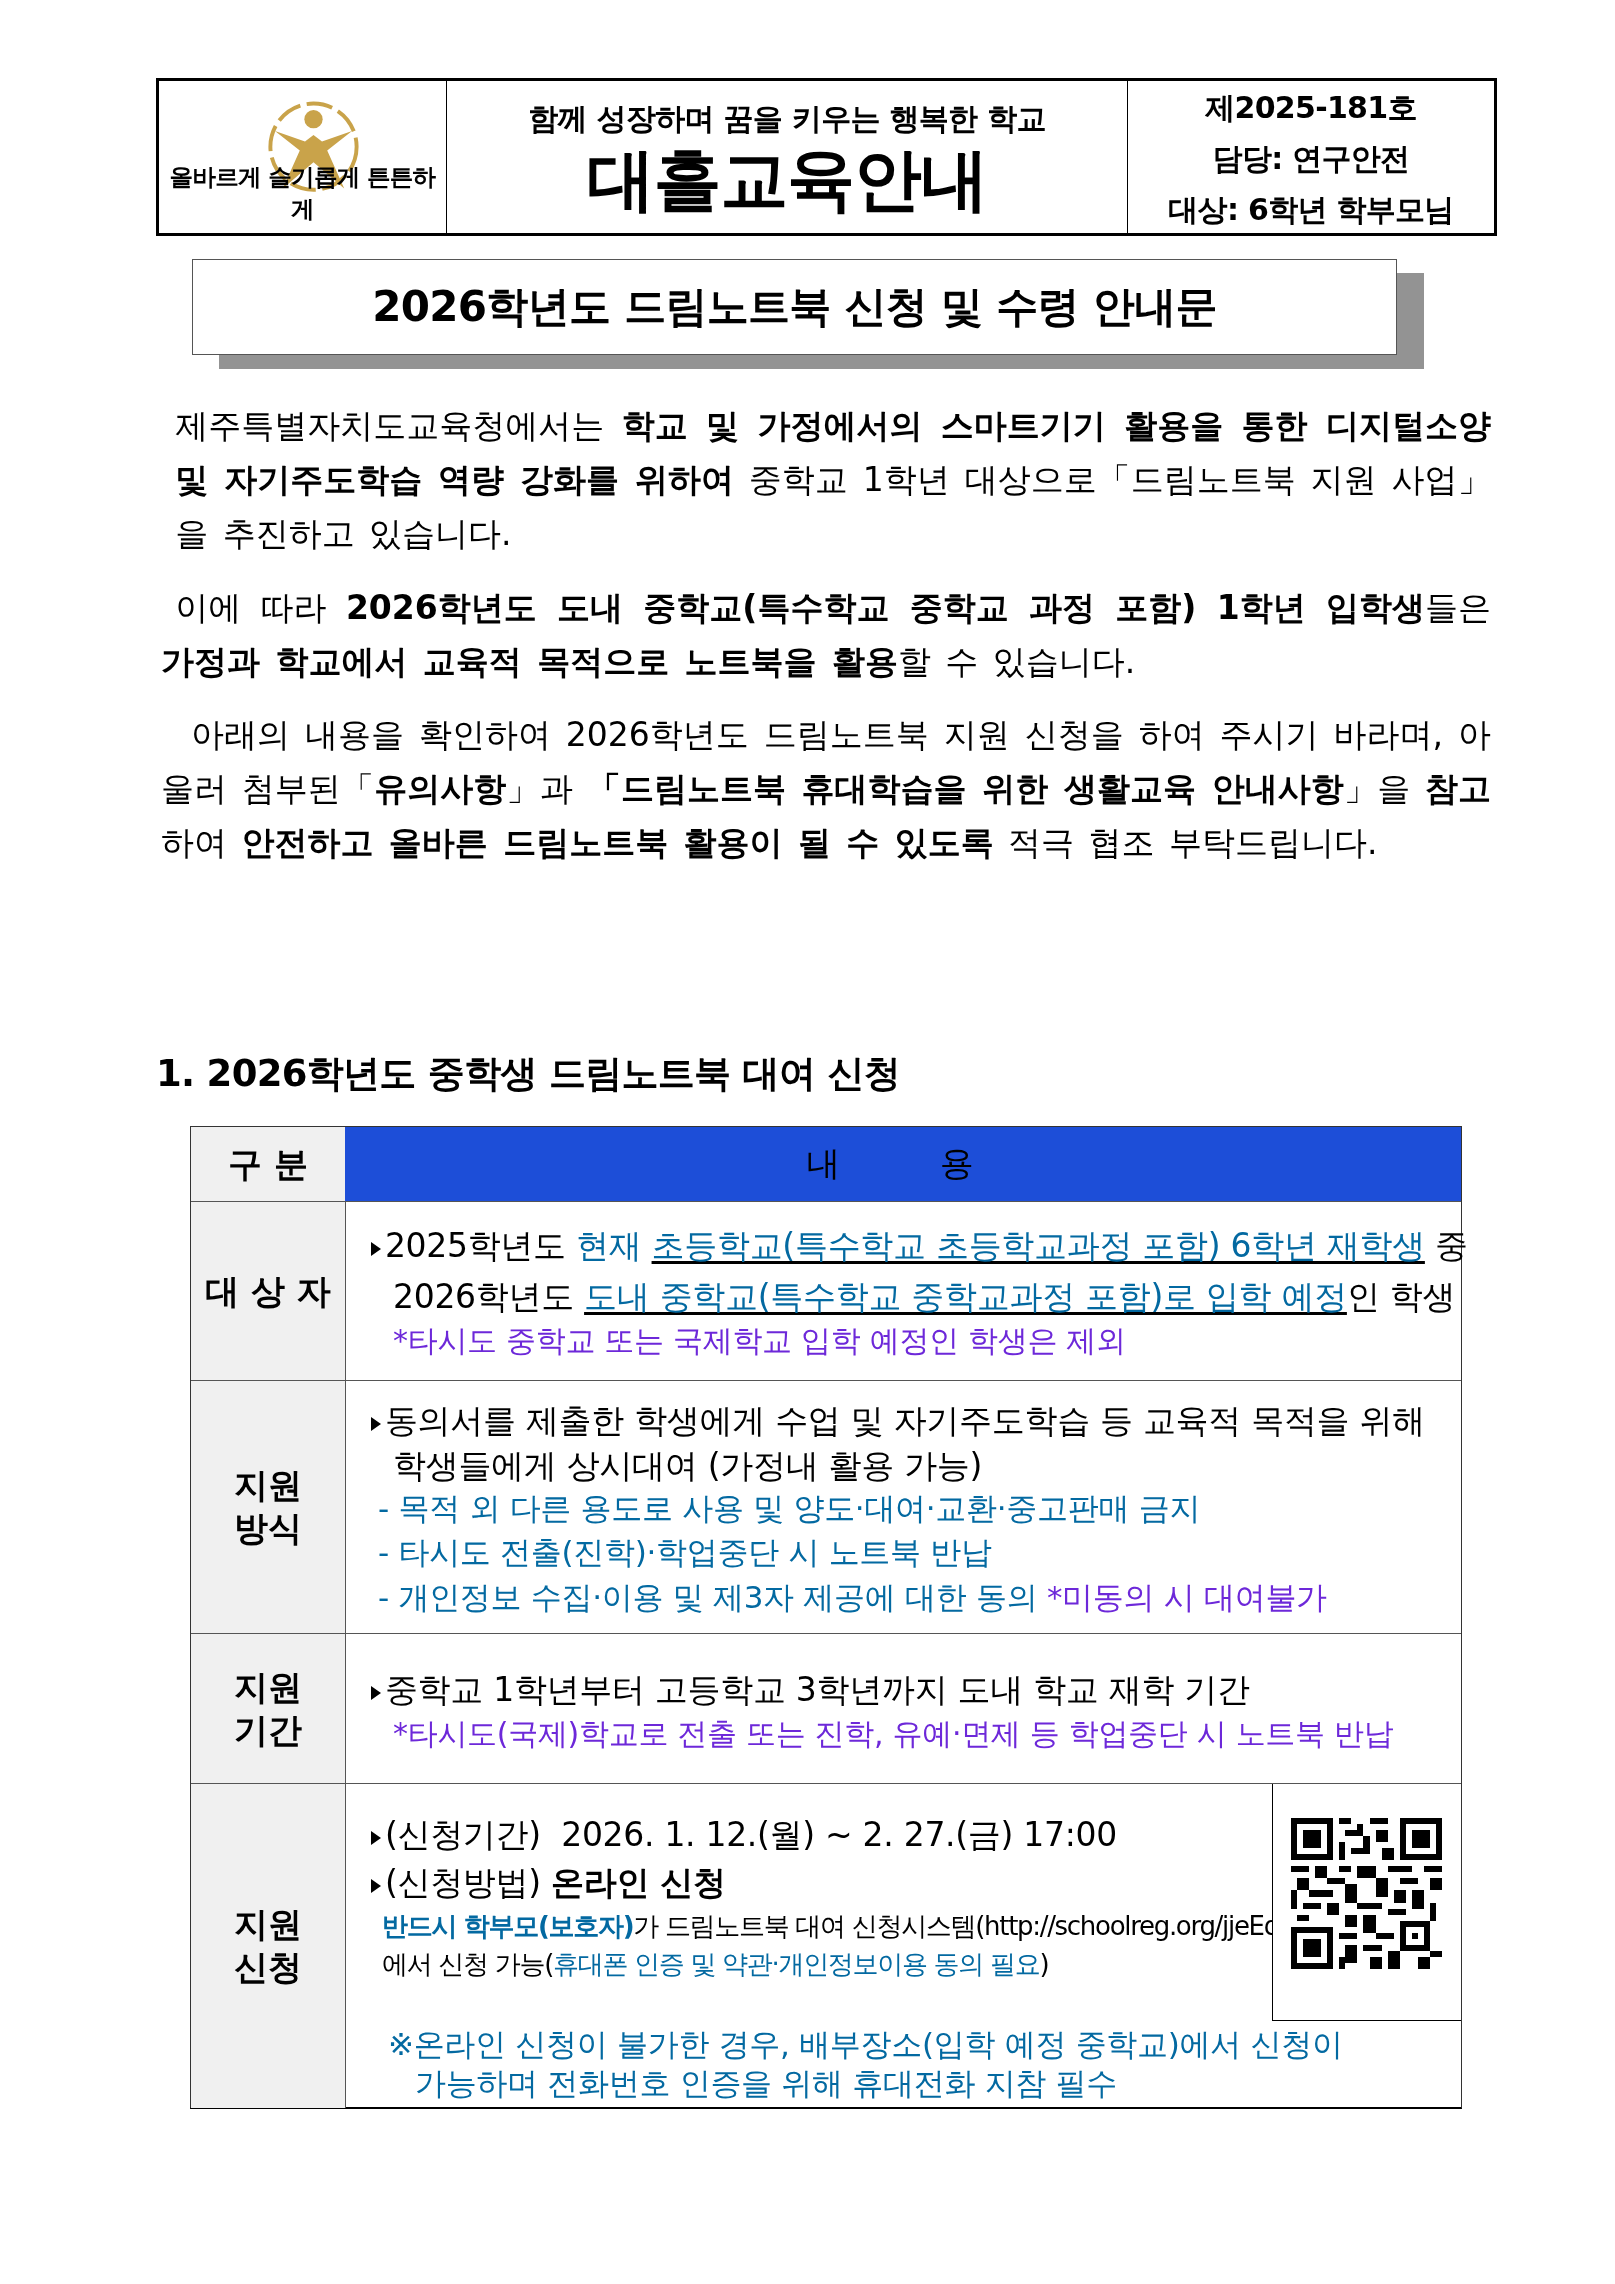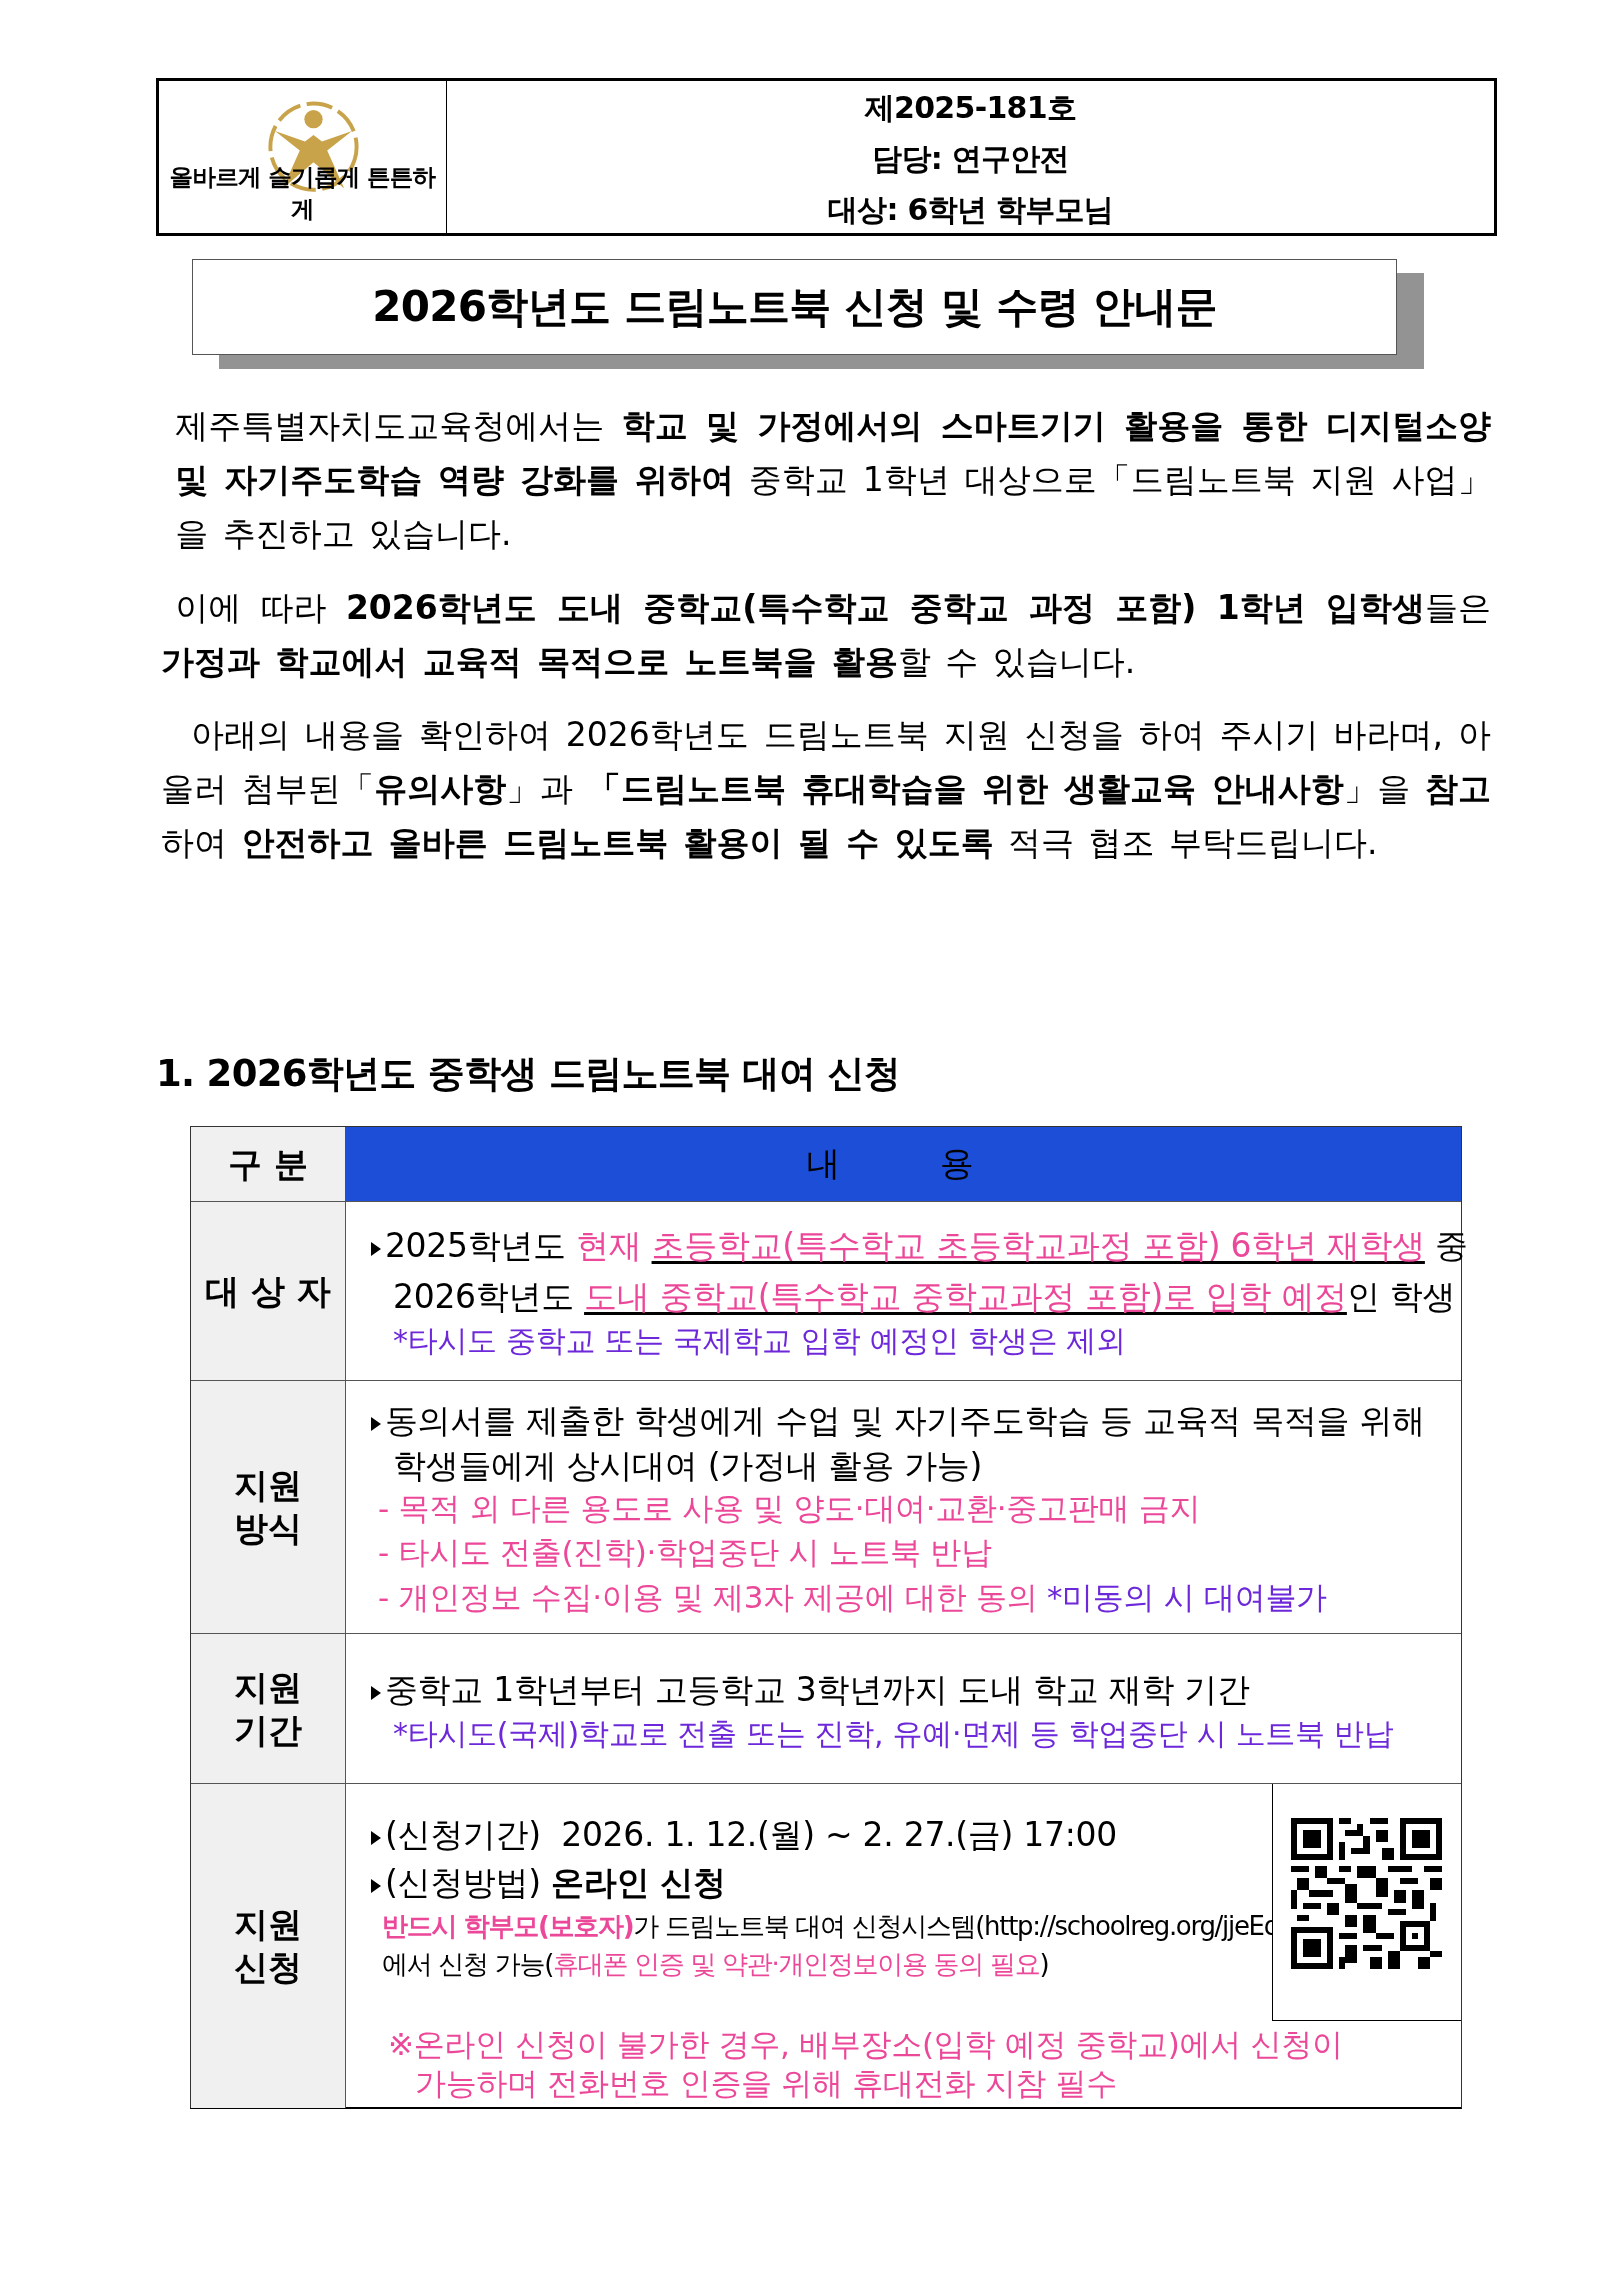--- a/index.html
+++ b/index.html
@@ -31,41 +31,45 @@
   #sec1 { left:156px; top:1049px; font-size:37px; font-weight:bold; letter-spacing:-0.7px; }
 
   
   #tbl { left:190px; top:1126px; width:1272px; height:983px; border-top:1.3px solid #333; border-bottom:2px solid #000; border-left:1.3px solid #333; border-right:1.3px solid #333; box-sizing:border-box; }
   .row { position:absolute; left:0; right:0; border-bottom:1.3px solid #555; box-sizing:border-box; }
   .row:last-child { border-bottom:none; }
   .lbl { position:absolute; left:0; top:0; bottom:0; width:154px; background:#f0f0f0; border-right:1.3px solid #555; display:flex; align-items:center; justify-content:center; text-align:left; font-size:34px; font-weight:bold; line-height:43px; }
   .content { position:absolute; left:154px; right:0; top:0; bottom:0; }
   .hdrrow .content { background:#1d4ed8; display:flex; align-items:center; justify-content:center; font-size:34px; font-weight:normal; }
   .line { position:absolute; font-size:33px; white-space:nowrap; letter-spacing:-0.3px; }
-  .blue { color:#ec4899; }
+  .blue { color:#0369a1; }
   .red { color:#6d28d9; }
   .ul { text-decoration:underline; text-decoration-color:#000; text-underline-offset:3.9px; }
   .tri { display:inline-block; width:0; height:0; border-top:7.2px solid transparent; border-bottom:7.2px solid transparent; border-left:10.4px solid #000; margin-right:3.9px; vertical-align:1.3px; }
   .small { font-size:26px; letter-spacing:-1.3px; }
   #qrbox { position:absolute; right:0; top:0; width:189px; height:237px; border-left:1.3px solid #000; border-bottom:1.3px solid #000; box-sizing:border-box; background:#fff; }
   #qr { position:absolute; left:18px; top:34px; width:151px; height:151px; }
 </style>
 </head>
 <body>
 
 <div id="hdr" class="abs">
   <div class="cell c1">
     <svg class="logo" viewBox="0 0 142 150">
       <g fill="none" stroke="#c9a34a" stroke-width="6" stroke-dasharray="40 10">
         <circle cx="71" cy="76" r="66"></circle>
       </g>
       <circle cx="71" cy="34" r="14" fill="#c9a34a"></circle>
       <path d="M12 52 L58 68 L71 58 L84 68 L130 52 L92 82 L118 140 L71 100 L24 140 L50 82 Z" fill="#c9a34a"></path>
     </svg>
     <div class="motto">올바르게 슬기롭게 튼튼하게</div>
+  </div>
+  <div class="cell c2">
+    <div class="slogan">함께 성장하며 꿈을 키우는 행복한 학교</div>
+    <div class="bigtitle">대흘교육안내</div>
   </div>
   <div class="cell c3">
     <div class="info" style="margin-top:1.3px;">제2025-181호</div>
     <div class="info">담당: 연구안전</div>
     <div class="info">대상: 6학년 학부모님</div>
   </div>
 </div>
 
 <div id="tshadow" class="abs"></div>
 <div id="tbox" class="abs">2026학년도 드림노트북 신청 및 수령 안내문</div>

